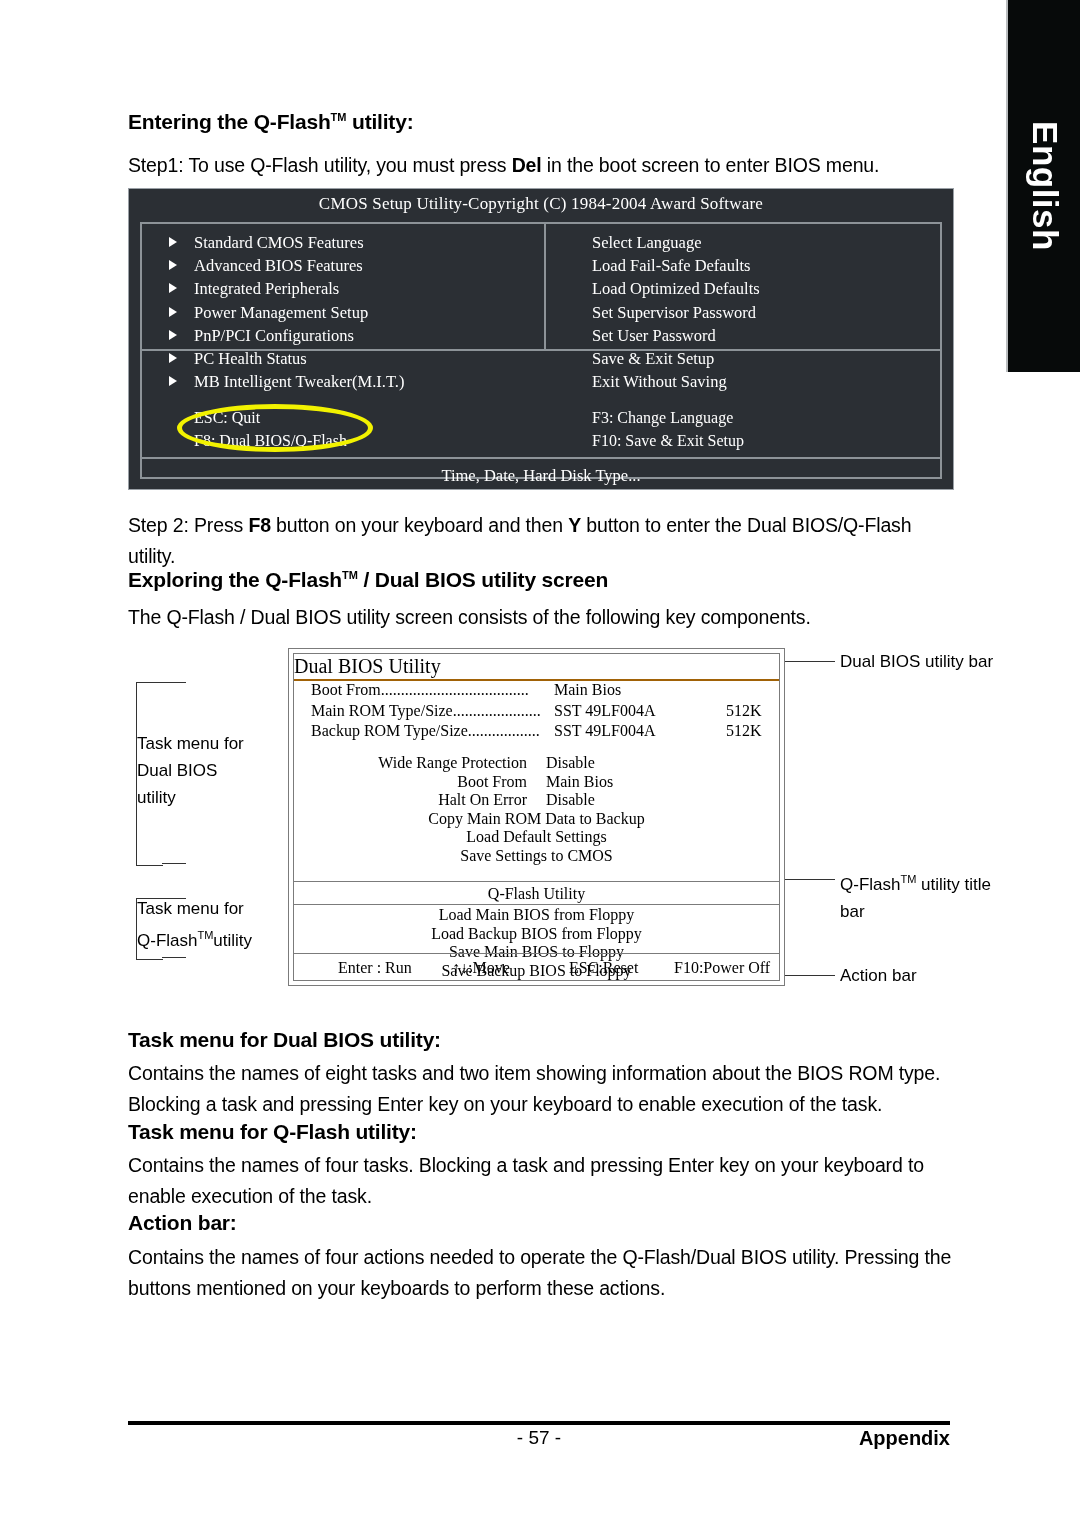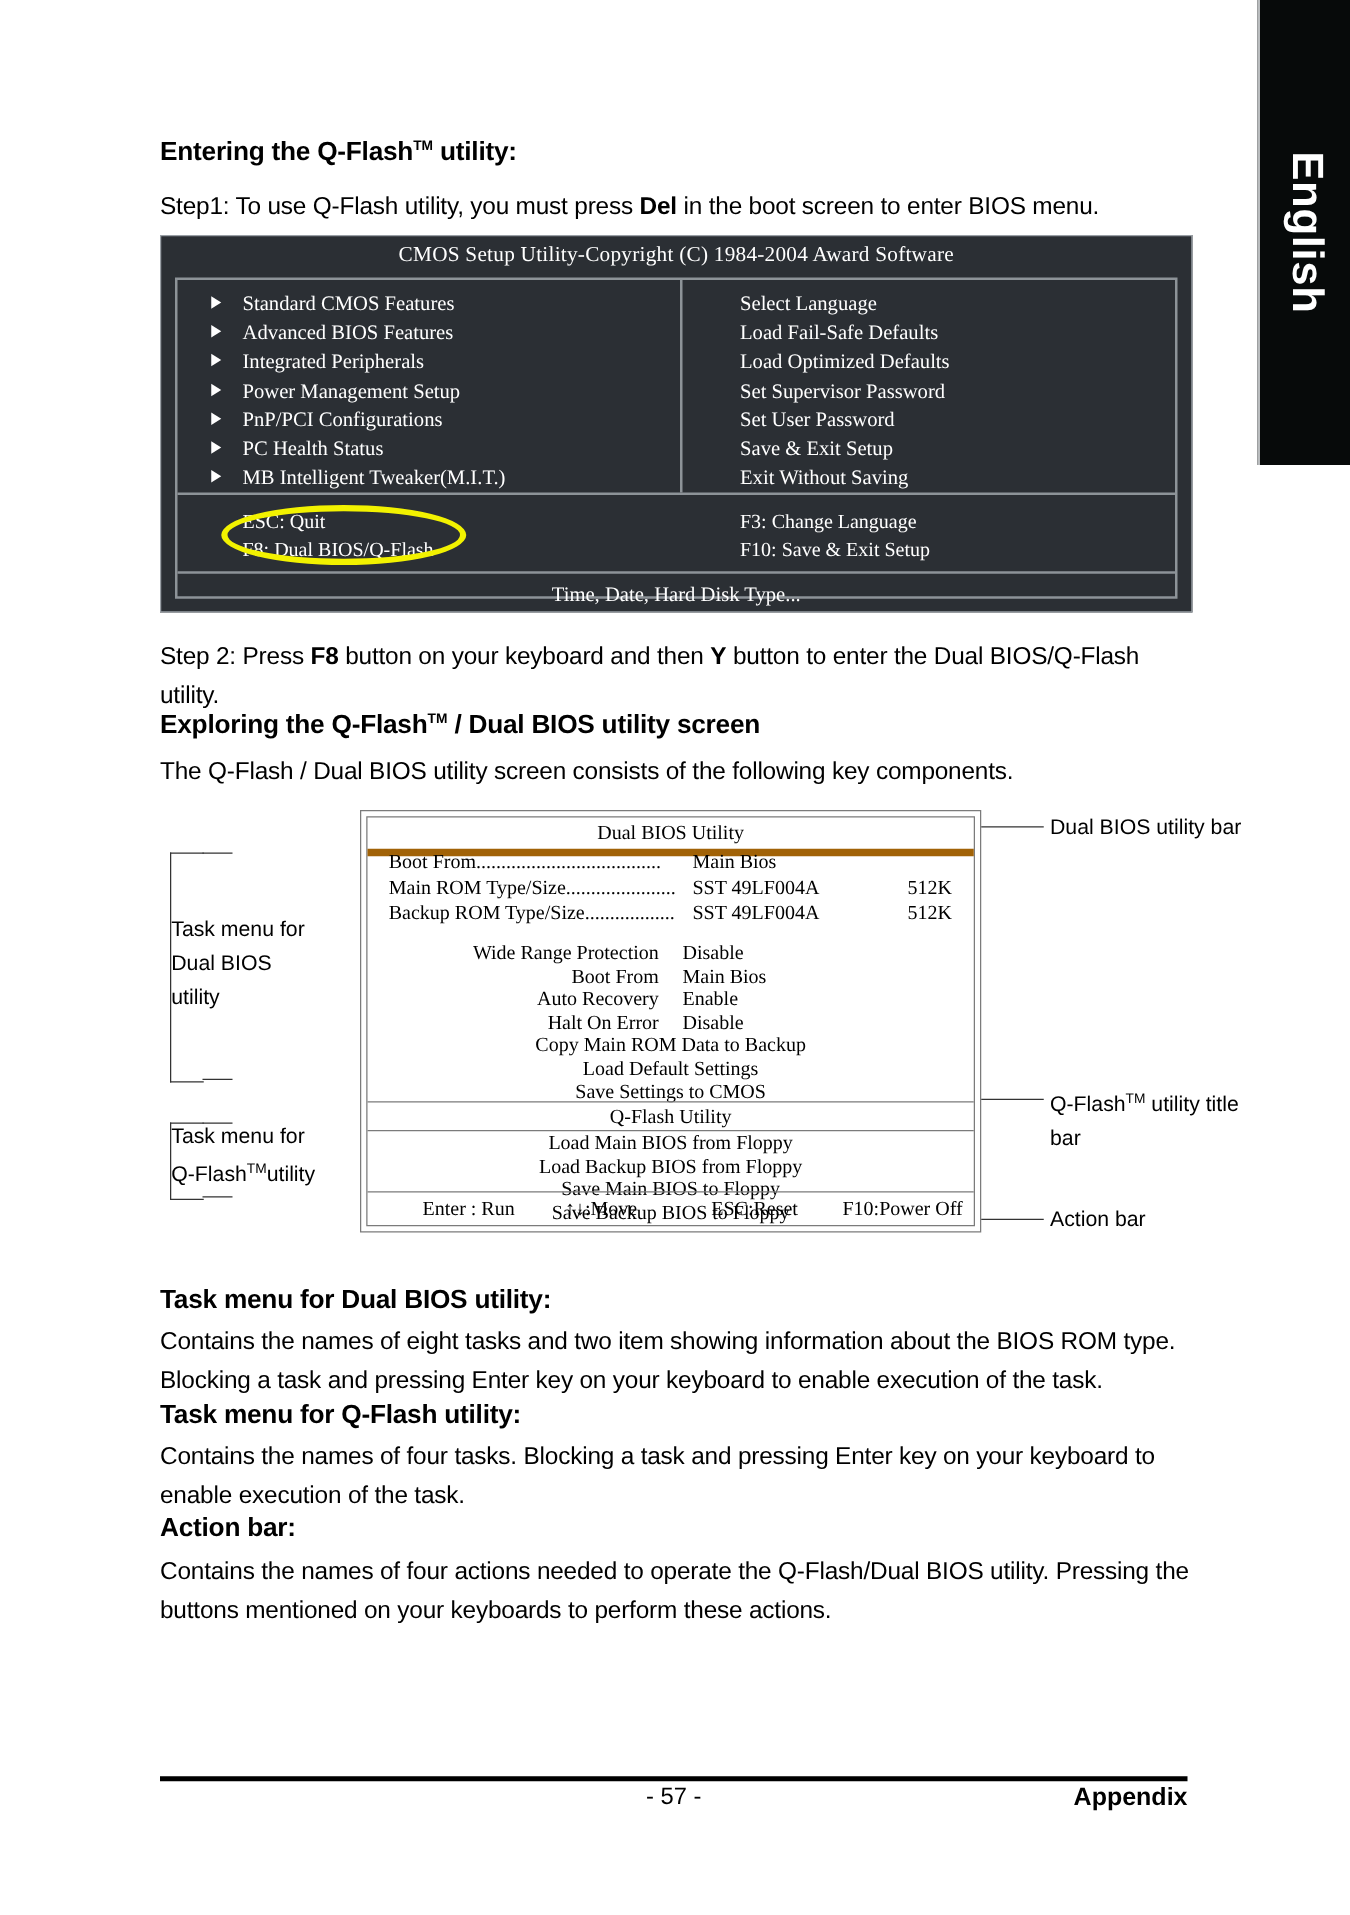--- a/index.html
+++ b/index.html
@@ -94,21 +94,21 @@
     position: absolute;
     left: 11px;
     top: 33px;
     right: 11px;
     bottom: 10px;
     border: 2px solid #8d9398;
     box-sizing: border-box;
   }
   .bios-cols {
     position: absolute;
-    left: 0; top: 0; right: 0; height: 172px;
+    left: 0; top: 0; right: 0; height: 127px;
     border-bottom: 2px solid #8d9398;
     box-sizing: border-box;
   }
   .bios-divider {
     position: absolute;
     left: 402px; top: 0; bottom: 0;
     width: 2px; background: #8d9398;
   }
   .bios-left-list {
     position: absolute; left: 0; top: 7px; width: 402px;
@@ -192,23 +192,22 @@
   }
   .dia-inner {
     position: absolute;
     left: 4px; top: 4px; right: 4px; bottom: 4px;
     border: 1px solid #7b7b7b;
     box-sizing: border-box;
   }
   .dia-titlebar {
     position: absolute;
     left: 0; top: 0; right: 0; height: 25px;
-    border-bottom: 6px solid #a16207;
-    text-align: center;
-    font-size: 16px;
+    border-bottom: 2px solid #a16207;
+    font-size: 20px;
     line-height: 25px;
   }
   .dia-rom {
     position: absolute;
     left: 0; top: 26px; right: 0;
   }
   .rom-row {
     position: relative;
     height: 20.5px;
     font-size: 16px;
@@ -421,24 +420,20 @@
         <div class="dia-tasks">
           <div class="task-row task-two">
               <span class="tname">Wide Range Protection</span>
               <span class="tval">Disable</span>
             </div>
           <div class="task-row task-two">
               <span class="tname">Boot From</span>
               <span class="tval">Main Bios</span>
             </div>
           <div class="task-row task-two">
-              <span class="tname">Auto Recovery</span>
-              <span class="tval">Enable</span>
-            </div>
-          <div class="task-row task-two">
               <span class="tname">Halt On Error</span>
               <span class="tval">Disable</span>
             </div>
           <div class="task-row">Copy Main ROM Data to Backup</div>
           <div class="task-row">Load Default Settings</div>
           <div class="task-row">Save Settings to CMOS</div>
         </div>
 
         <div class="dia-qbar">Q-Flash Utility</div>
 

